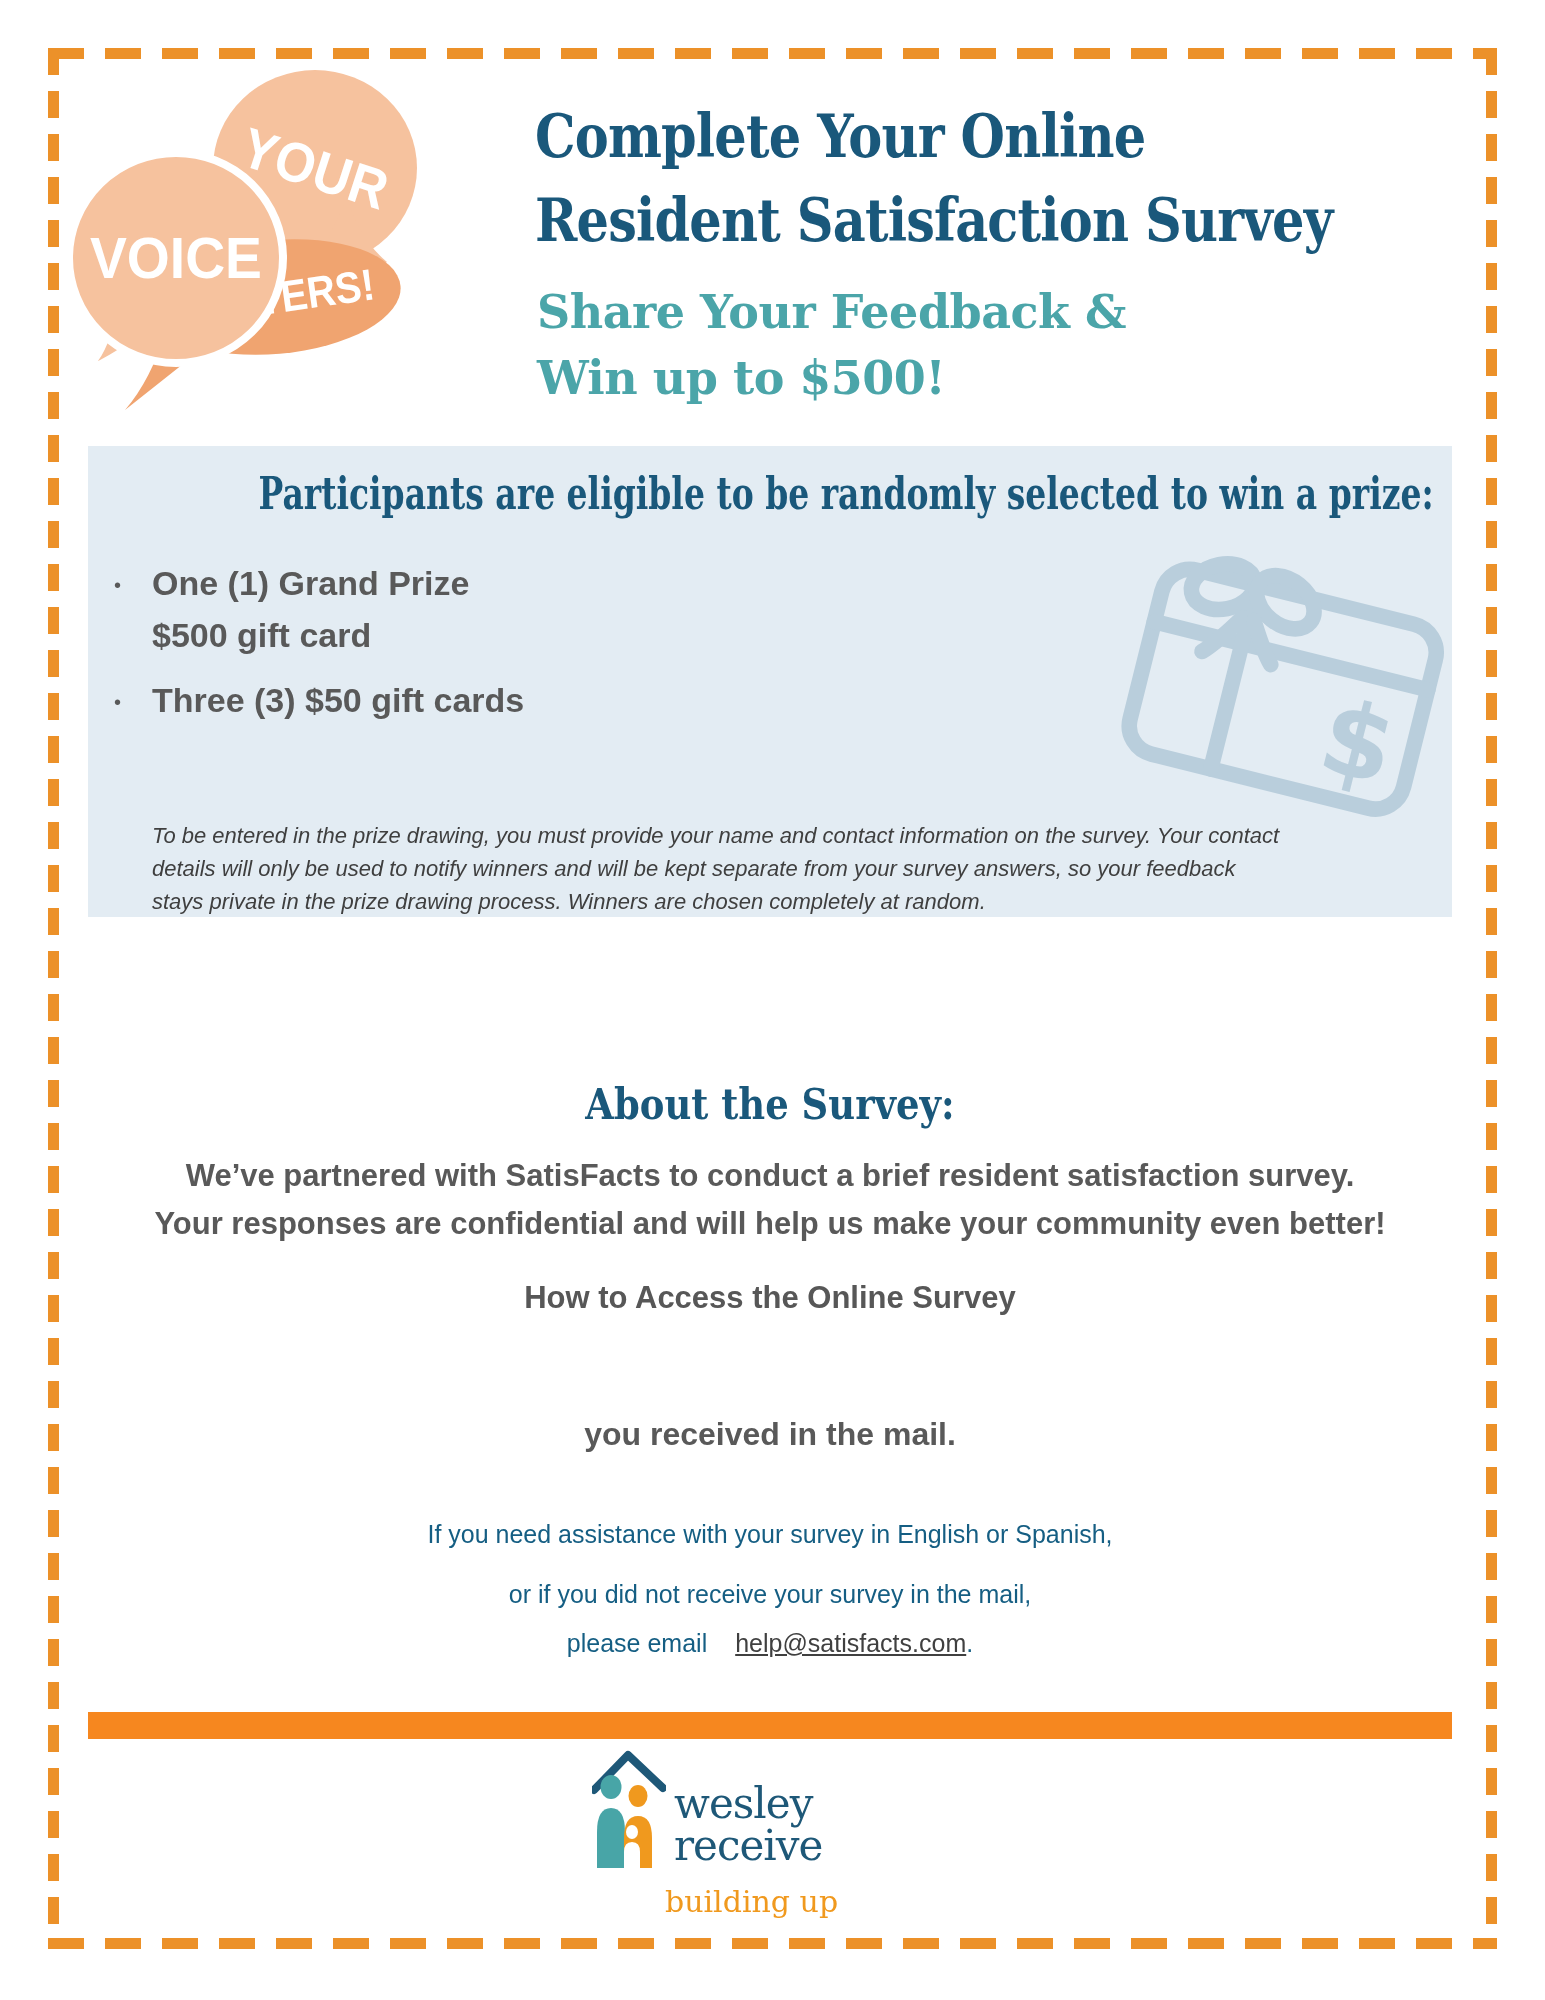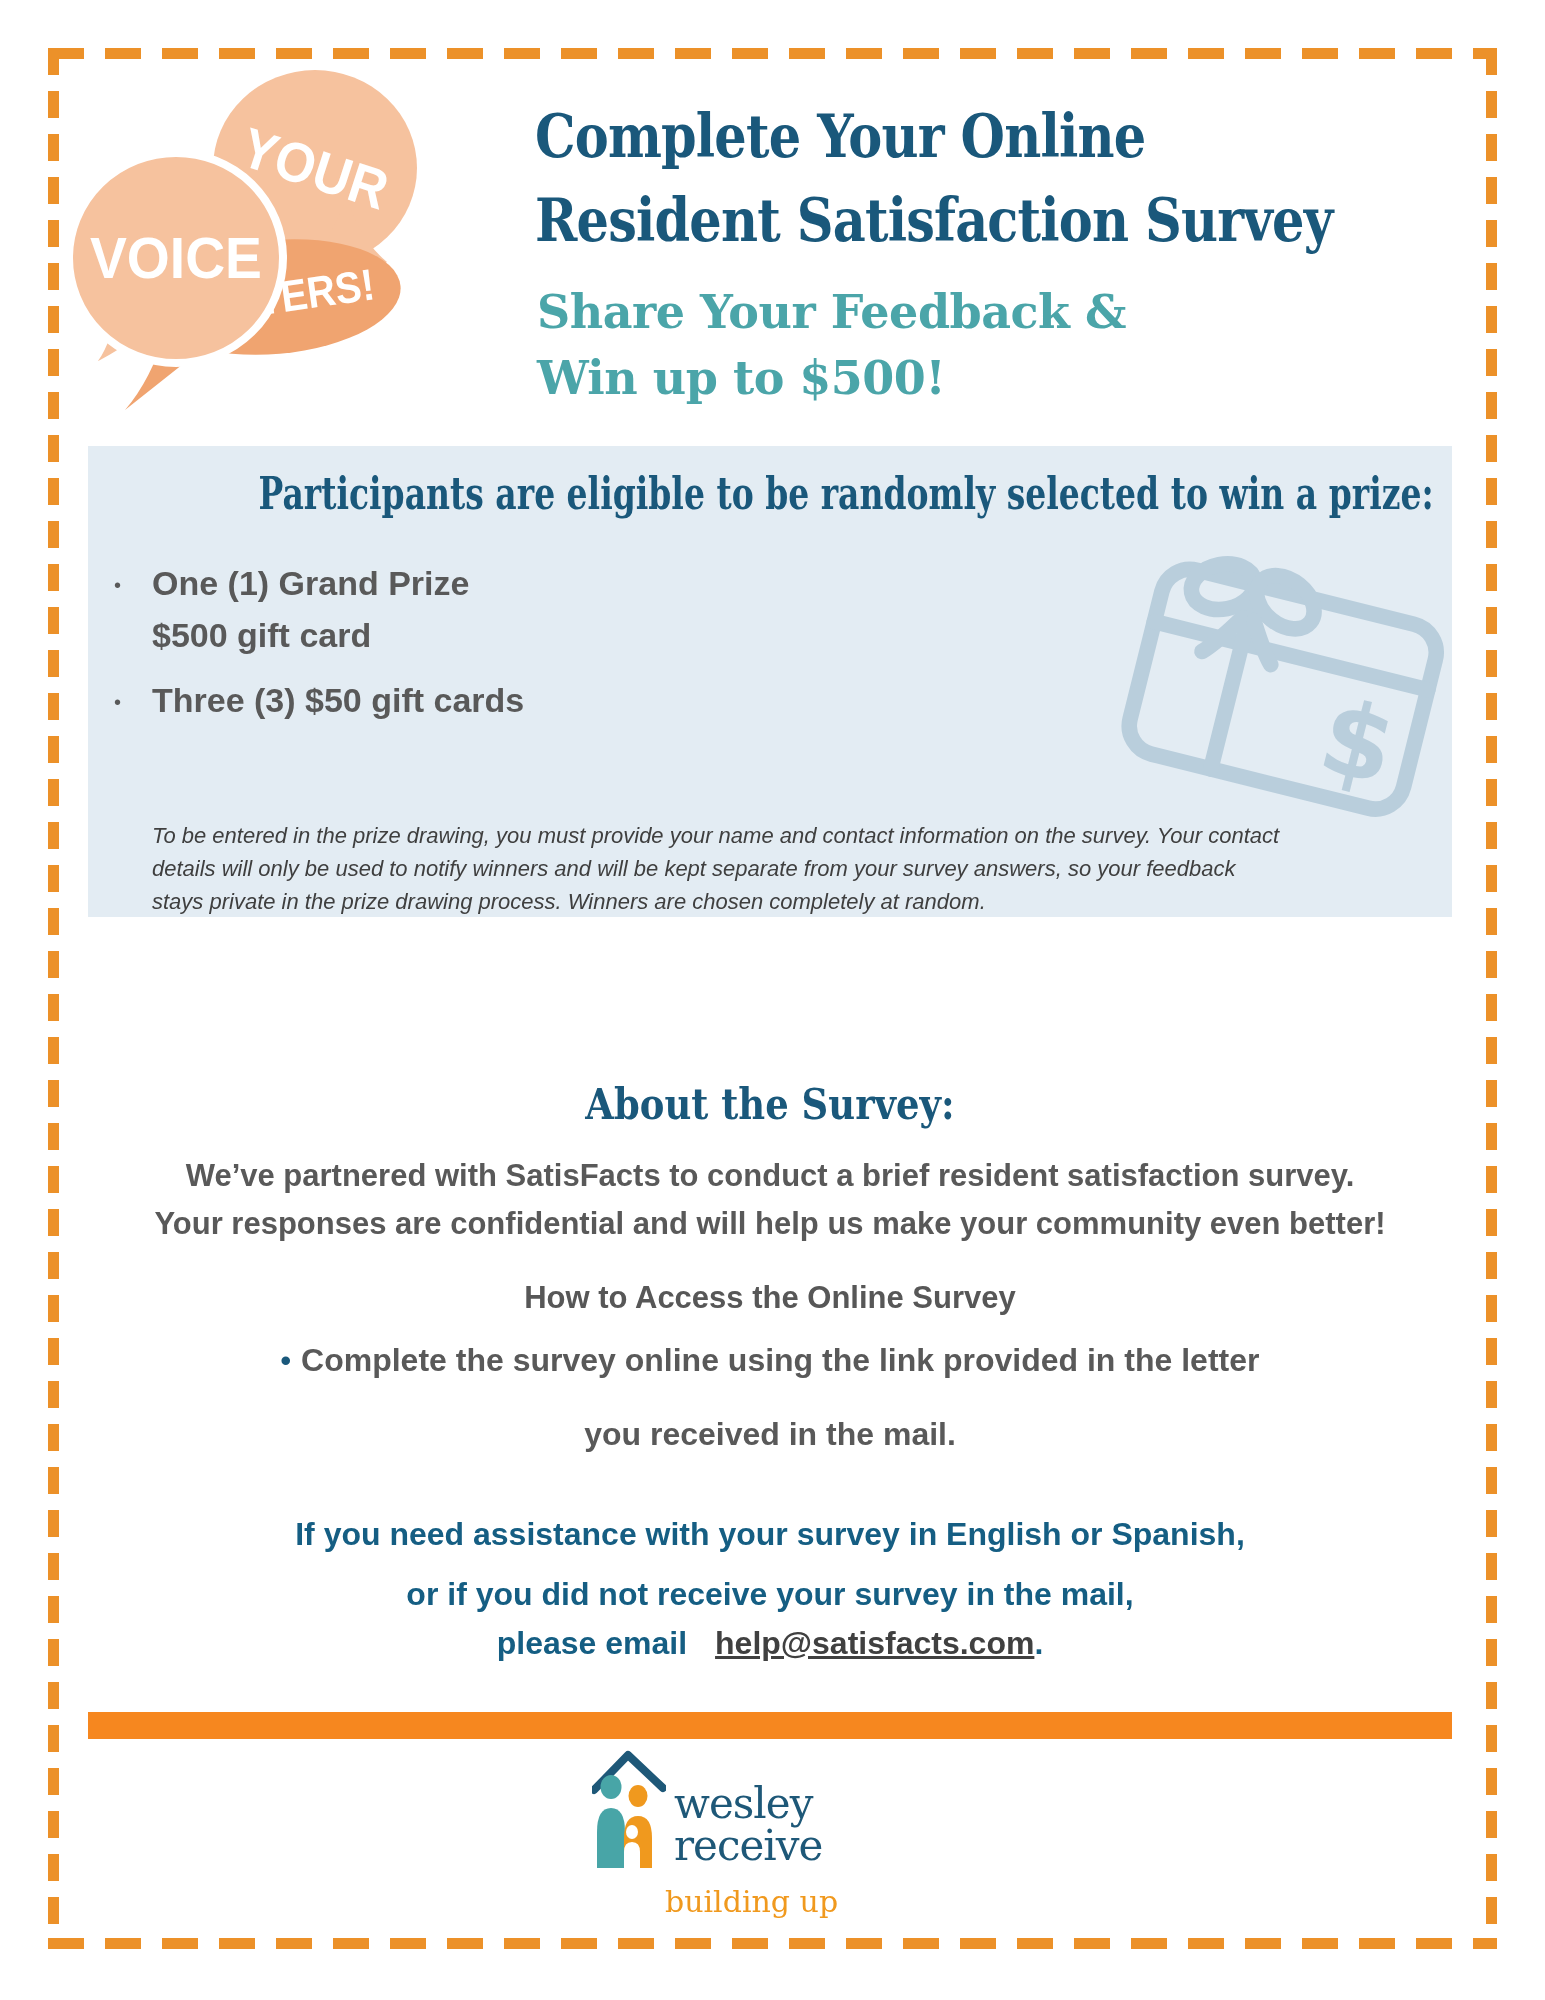--- a/index.html
+++ b/index.html
@@ -52,21 +52,21 @@
   .center-line{position:absolute;left:88px;width:1364px;text-align:center;font-weight:bold;}
   .about-heading{top:1080px;font-family:"DejaVu Serif",serif;font-weight:bold;
     font-size:42px;color:#1A587B;transform:scaleX(.88);transform-origin:center top;white-space:nowrap;}
   .about-body{top:1152px;font-size:31px;line-height:48px;color:#595959;white-space:nowrap;}
   .how-heading{top:1278px;font-size:31px;line-height:40px;font-weight:bold;color:#575757;}
   .how-bullet{top:1338px;font-size:32px;line-height:44px;color:#595959;}
   .how-bullet .dot{color:#1A587B;font-size:30px;margin-right:10px;}
   .how-cont{top:1412px;font-size:32px;line-height:44px;color:#595959;}
 
   
-  .assist{font-weight:bold;font-size:32px;line-height:44px;color:#155E83;}
+  .assist{font-weight:normal;font-size:25px;line-height:44px;color:#155E83;}
   .a1{top:1512px;} .a2{top:1572px;} .a3{top:1621px;}
   .email-link{color:#404040;text-decoration:underline;padding-left:8px;cursor:pointer;margin-left:20px;}
 
   
   .orange-bar{position:absolute;left:88px;top:1712px;width:1364px;height:27px;background:#F6871F;}
   .wh-logo{position:absolute;left:592px;top:1750px;}
   .wh-row{display:flex;align-items:flex-start;}
   .wh-words{margin-left:8px;margin-top:33px;font-family:"DejaVu Serif",serif;
     font-size:42px;line-height:42px;color:#1E5878;letter-spacing:-1px;}
   .wh-tagline{margin-top:12px;margin-left:73px;font-family:"DejaVu Serif",serif;
@@ -140,23 +140,20 @@
       <text x="268" y="228" transform="rotate(14 177 157)" text-anchor="middle" font-family="DejaVu Sans,sans-serif" font-weight="bold" font-size="105" fill="#B9CEDC">$</text>
     </svg>
   </div>
 
   <div class="center-line about-heading">About the Survey:</div>
   <div class="center-line about-body">
     <div>We’ve partnered with SatisFacts to conduct a brief resident satisfaction survey.</div>
     <div>Your responses are confidential and will help us make your community even better!</div>
   </div>
   <div class="center-line how-heading">How to Access the Online Survey</div>
-  <div class="center-line how-bullet">
-    <span class="dot">•</span><span>Complete the survey online using the link provided in the letter</span>
-  </div>
   <div class="center-line how-cont">you received in the mail.</div>
 
   <div class="center-line assist a1">If you need assistance with your survey in English or Spanish,</div>
   <div class="center-line assist a2">or if you did not receive your survey in the mail,</div>
   <div class="center-line assist a3">
     <span>please email</span><a class="email-link">help@satisfacts.com</a><span>.</span>
   </div>
 
   <div class="orange-bar"></div>
 

